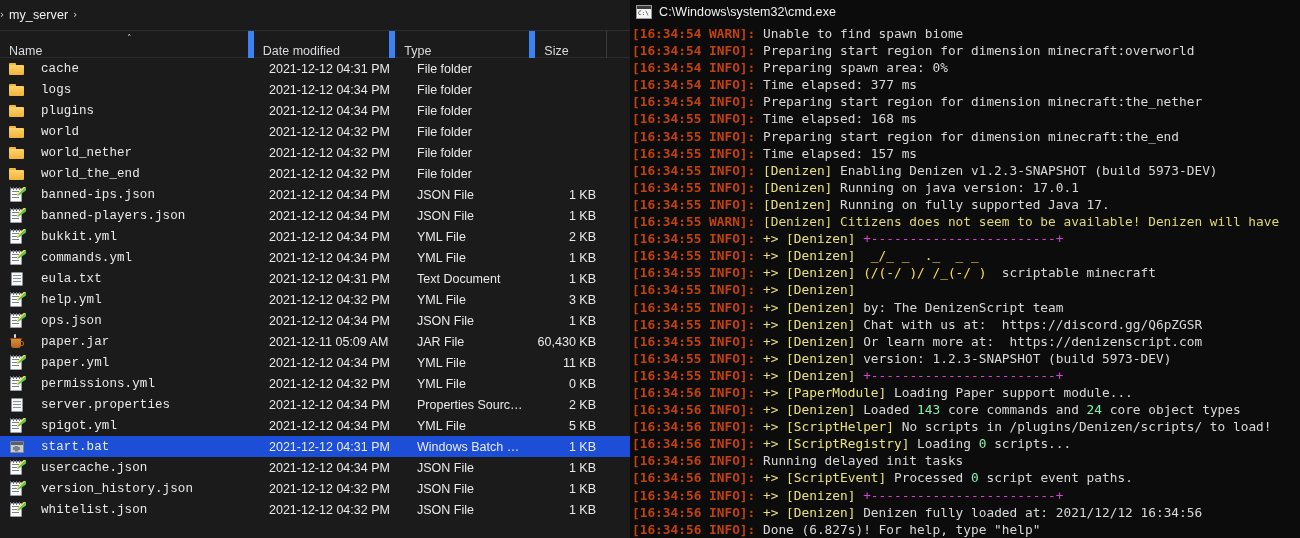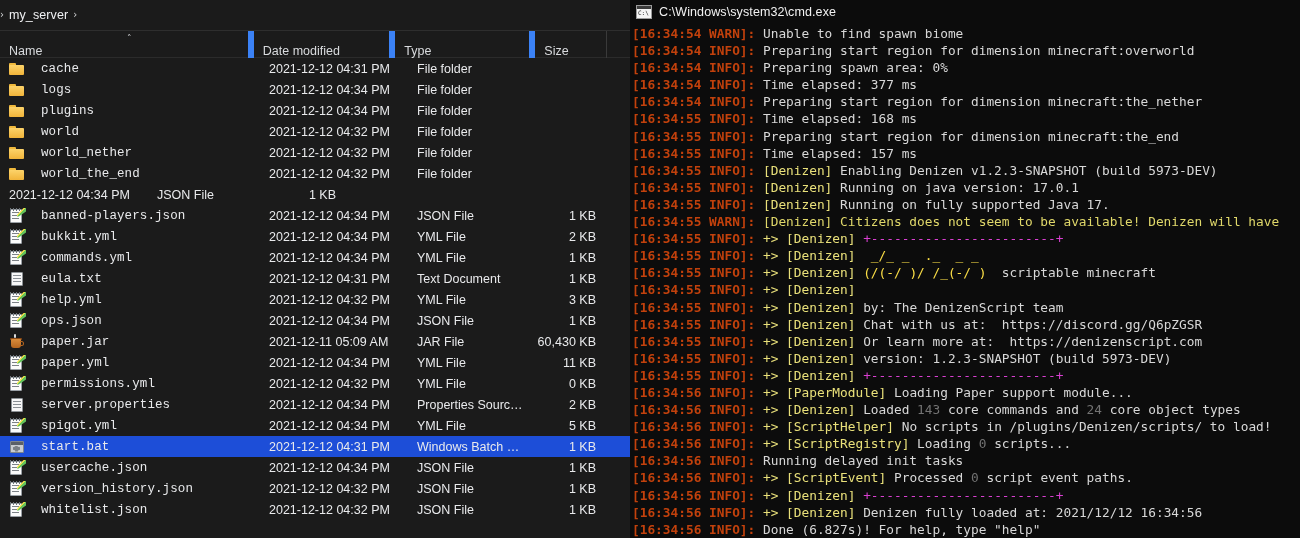--- a/index.html
+++ b/index.html
@@ -219,21 +219,21 @@
     white-space: pre;
     color: #cccccc;
   }
   .cline { height: 17.1px; }
   .c-ts   { color: #c2410c; font-weight: bold; }
   .c-warn { color: #e0d86a; }
   .c-msg  { color: #d8d8d8; }
   .c-tag  { color: #e9e07a; }
   .c-arrow{ color: #e9e07a; }
   .c-pink { color: #d93fd1; }
-  .c-cyan { color: #737373; }
+  .c-cyan { color: #86efac; }
   .c-art  { color: #fde047; }
 </style>
 </head>
 <body>
 
 <div id="root">
 
   <div id="explorer">
 
     <div id="breadcrumb">
@@ -326,20 +326,29 @@
               <span class="tab"></span>
               <span class="body"></span>
             </span>
             <span class="fname">world_the_end</span>
           </div>
           <div class="cell-date">2021-12-12 04:32 PM</div>
           <div class="cell-type">File folder</div>
           <div class="cell-size"></div>
         </div>
         <div class="file-row">
+          <div class="cell-name">
+            <span class="ic ic-note">
+              <span class="page"></span>
+              <span class="spiral"></span>
+              <span class="lines"></span>
+              <span class="pencil"></span>
+            </span>
+            <span class="fname">banned-ips.json</span>
+          </div>
           <div class="cell-date">2021-12-12 04:34 PM</div>
           <div class="cell-type">JSON File</div>
           <div class="cell-size">1 KB</div>
         </div>
         <div class="file-row">
           <div class="cell-name">
             <span class="ic ic-note">
               <span class="page"></span>
               <span class="spiral"></span>
               <span class="lines"></span>

